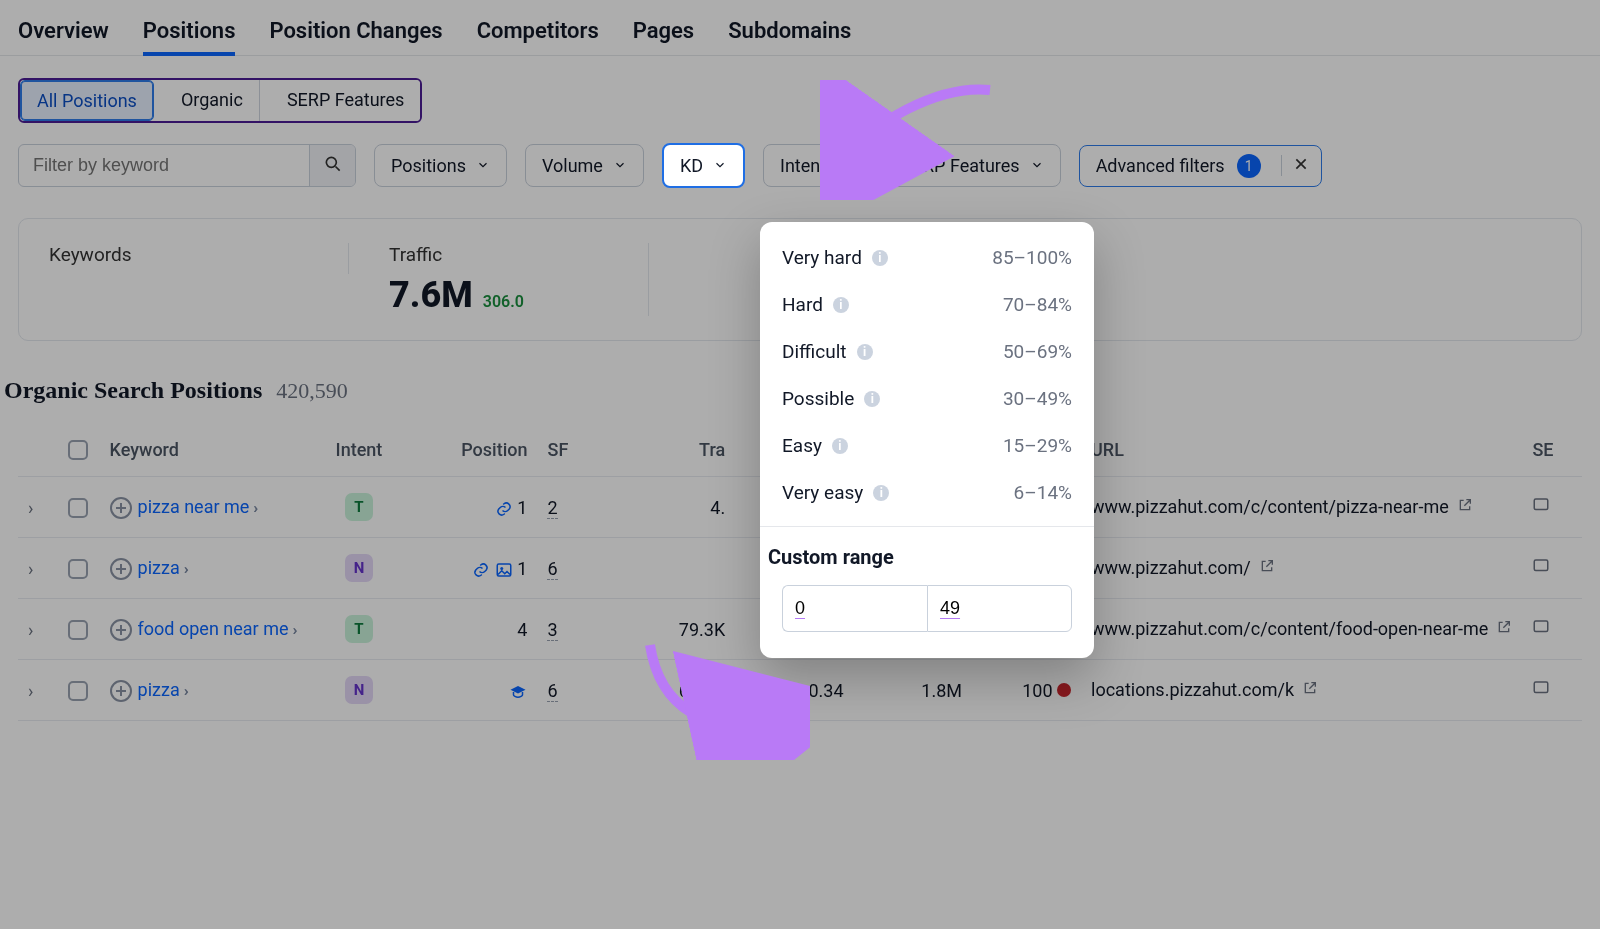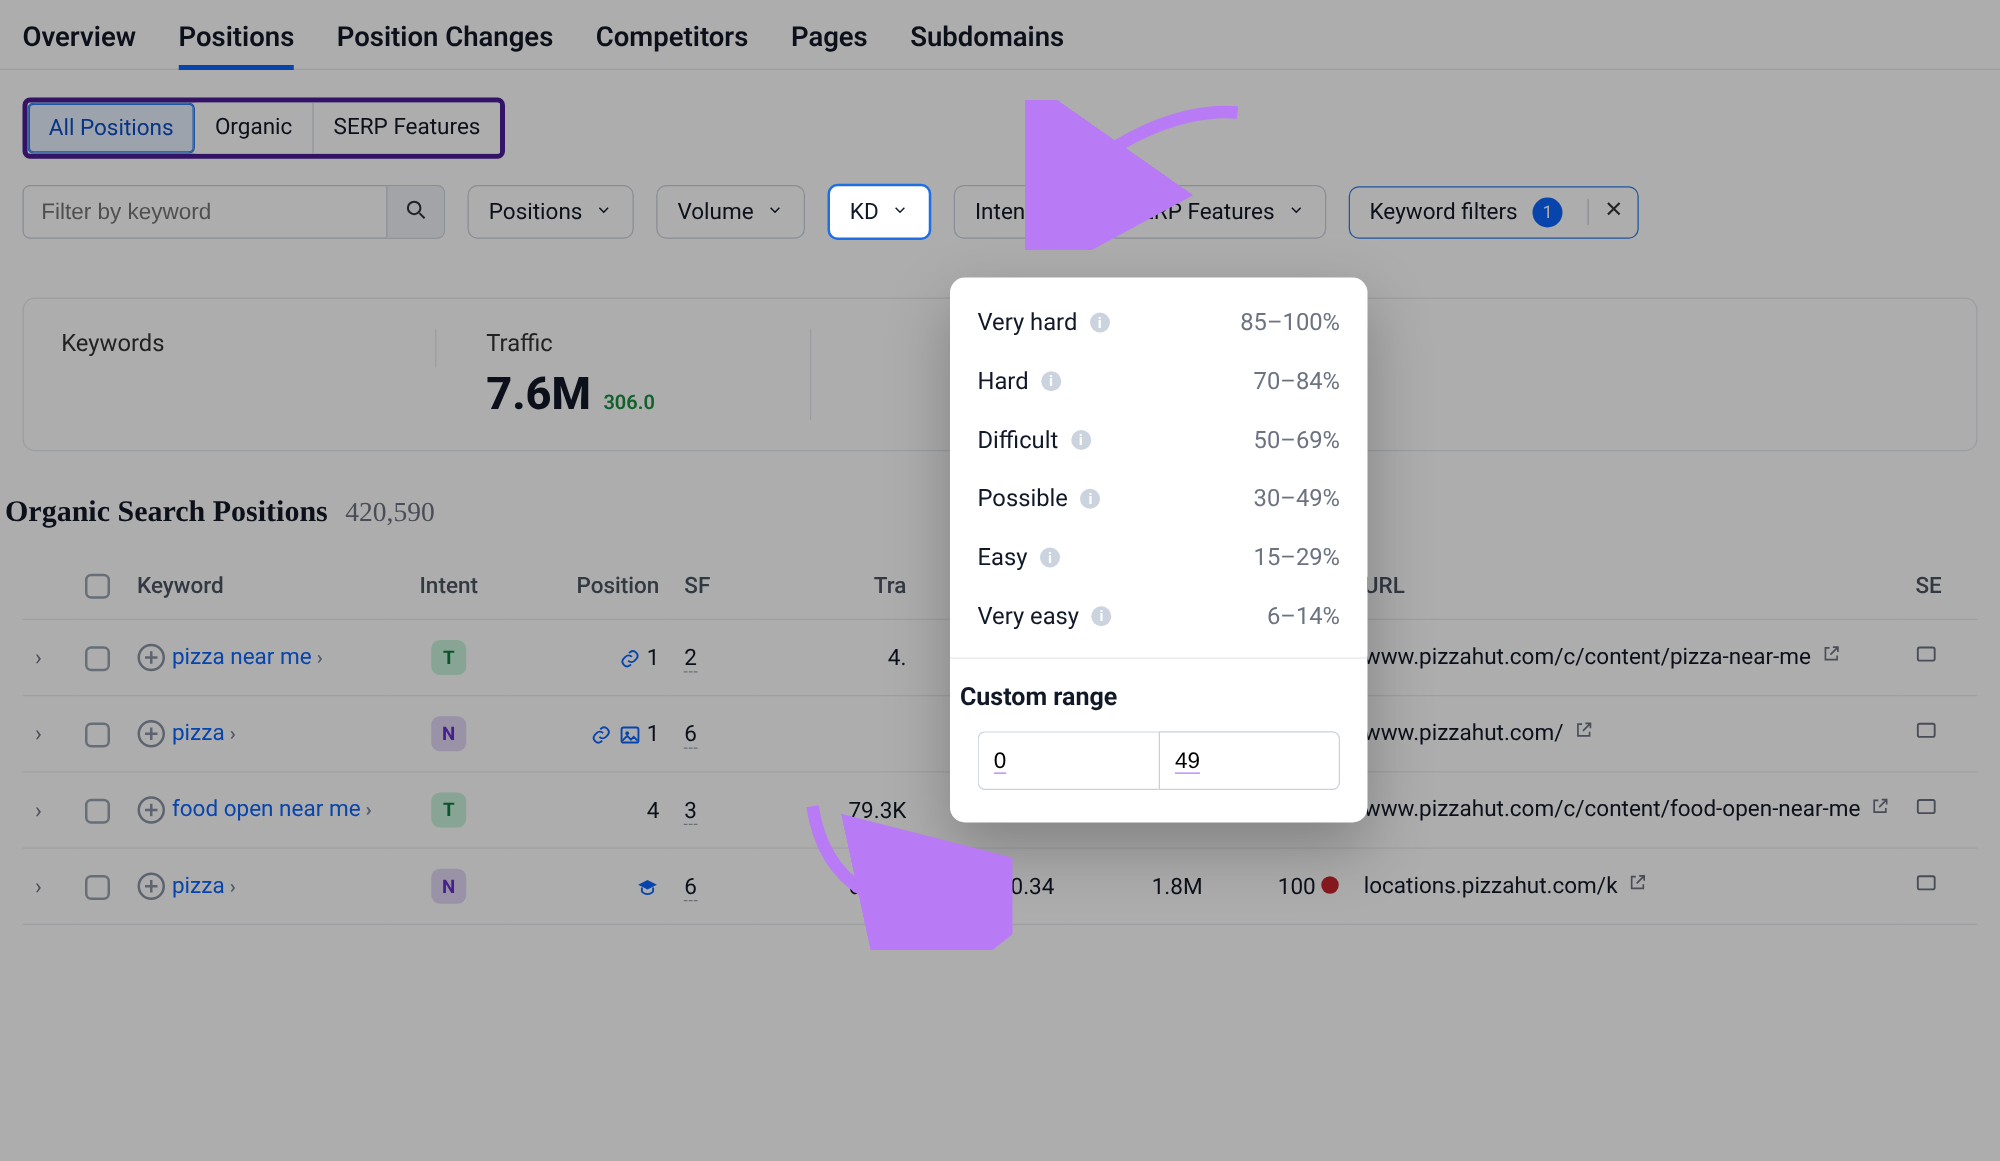--- a/index.html
+++ b/index.html
@@ -40,23 +40,24 @@
     background: #0b66ff;
   }
   
   .subrow {
     padding: 22px 18px 10px;
     display: flex;
     gap: 0;
   }
   .seggroup {
     display: inline-flex;
-    border: 4px solid #4c1d95;
+    border: 2px solid #4c1d95;
     border-radius: 6px;
     overflow: hidden;
+    gap: 11px;
   }
   .seggroup .seg {
     padding: 9px 16px;
     font-size: 18px;
     border-right: 1px solid #ced5df;
     background: #fff;
     cursor: pointer;
   }
   .seggroup .seg:last-child { border-right: none; }
   .seggroup .seg.active {
@@ -143,21 +144,21 @@
     border-left: 1px solid #c9d1dc;
     padding-left: 12px;
     width: 28px;
     display: flex;
     align-items: center;
     justify-content: center;
     cursor: pointer;
   }
   
   .metrics {
-    margin: 28px 18px 0;
+    margin: 12px 18px 0;
     border: 1px solid #e3e7ee;
     border-radius: 10px;
     display: flex;
     padding: 24px 30px;
     gap: 40px;
     align-items: flex-start;
   }
   .metric { flex: 0 0 auto; border-right: 1px solid #e3e7ee; padding-right: 40px; min-width: 300px; }
   .metric.nobr { border-right: none; }
   .metric .mlabel { font-size: 19px; color: #333; margin-bottom: 8px; }
@@ -371,21 +372,21 @@
   </div>
 
   <div class="pill">
     <span>SERP Features</span>
     <span><svg class="caret" width="14" height="14" viewBox="0 0 24 24">
           <path d="M6 9l6 6 6-6"></path>
         </svg></span>
   </div>
 
   <div class="advanced">
-    <span>Keyword filters</span>
+    <span>Advanced filters</span>
     <span class="badge">1</span>
     <span class="xbtn">
       <span><svg width="16" height="16" viewBox="0 0 24 24">
             <line x1="5" y1="5" x2="19" y2="19" stroke="#333" stroke-width="2.5"></line>
             <line x1="19" y1="5" x2="5" y2="19" stroke="#333" stroke-width="2.5"></line>
           </svg></span>
     </span>
   </div>
 </div>
 

